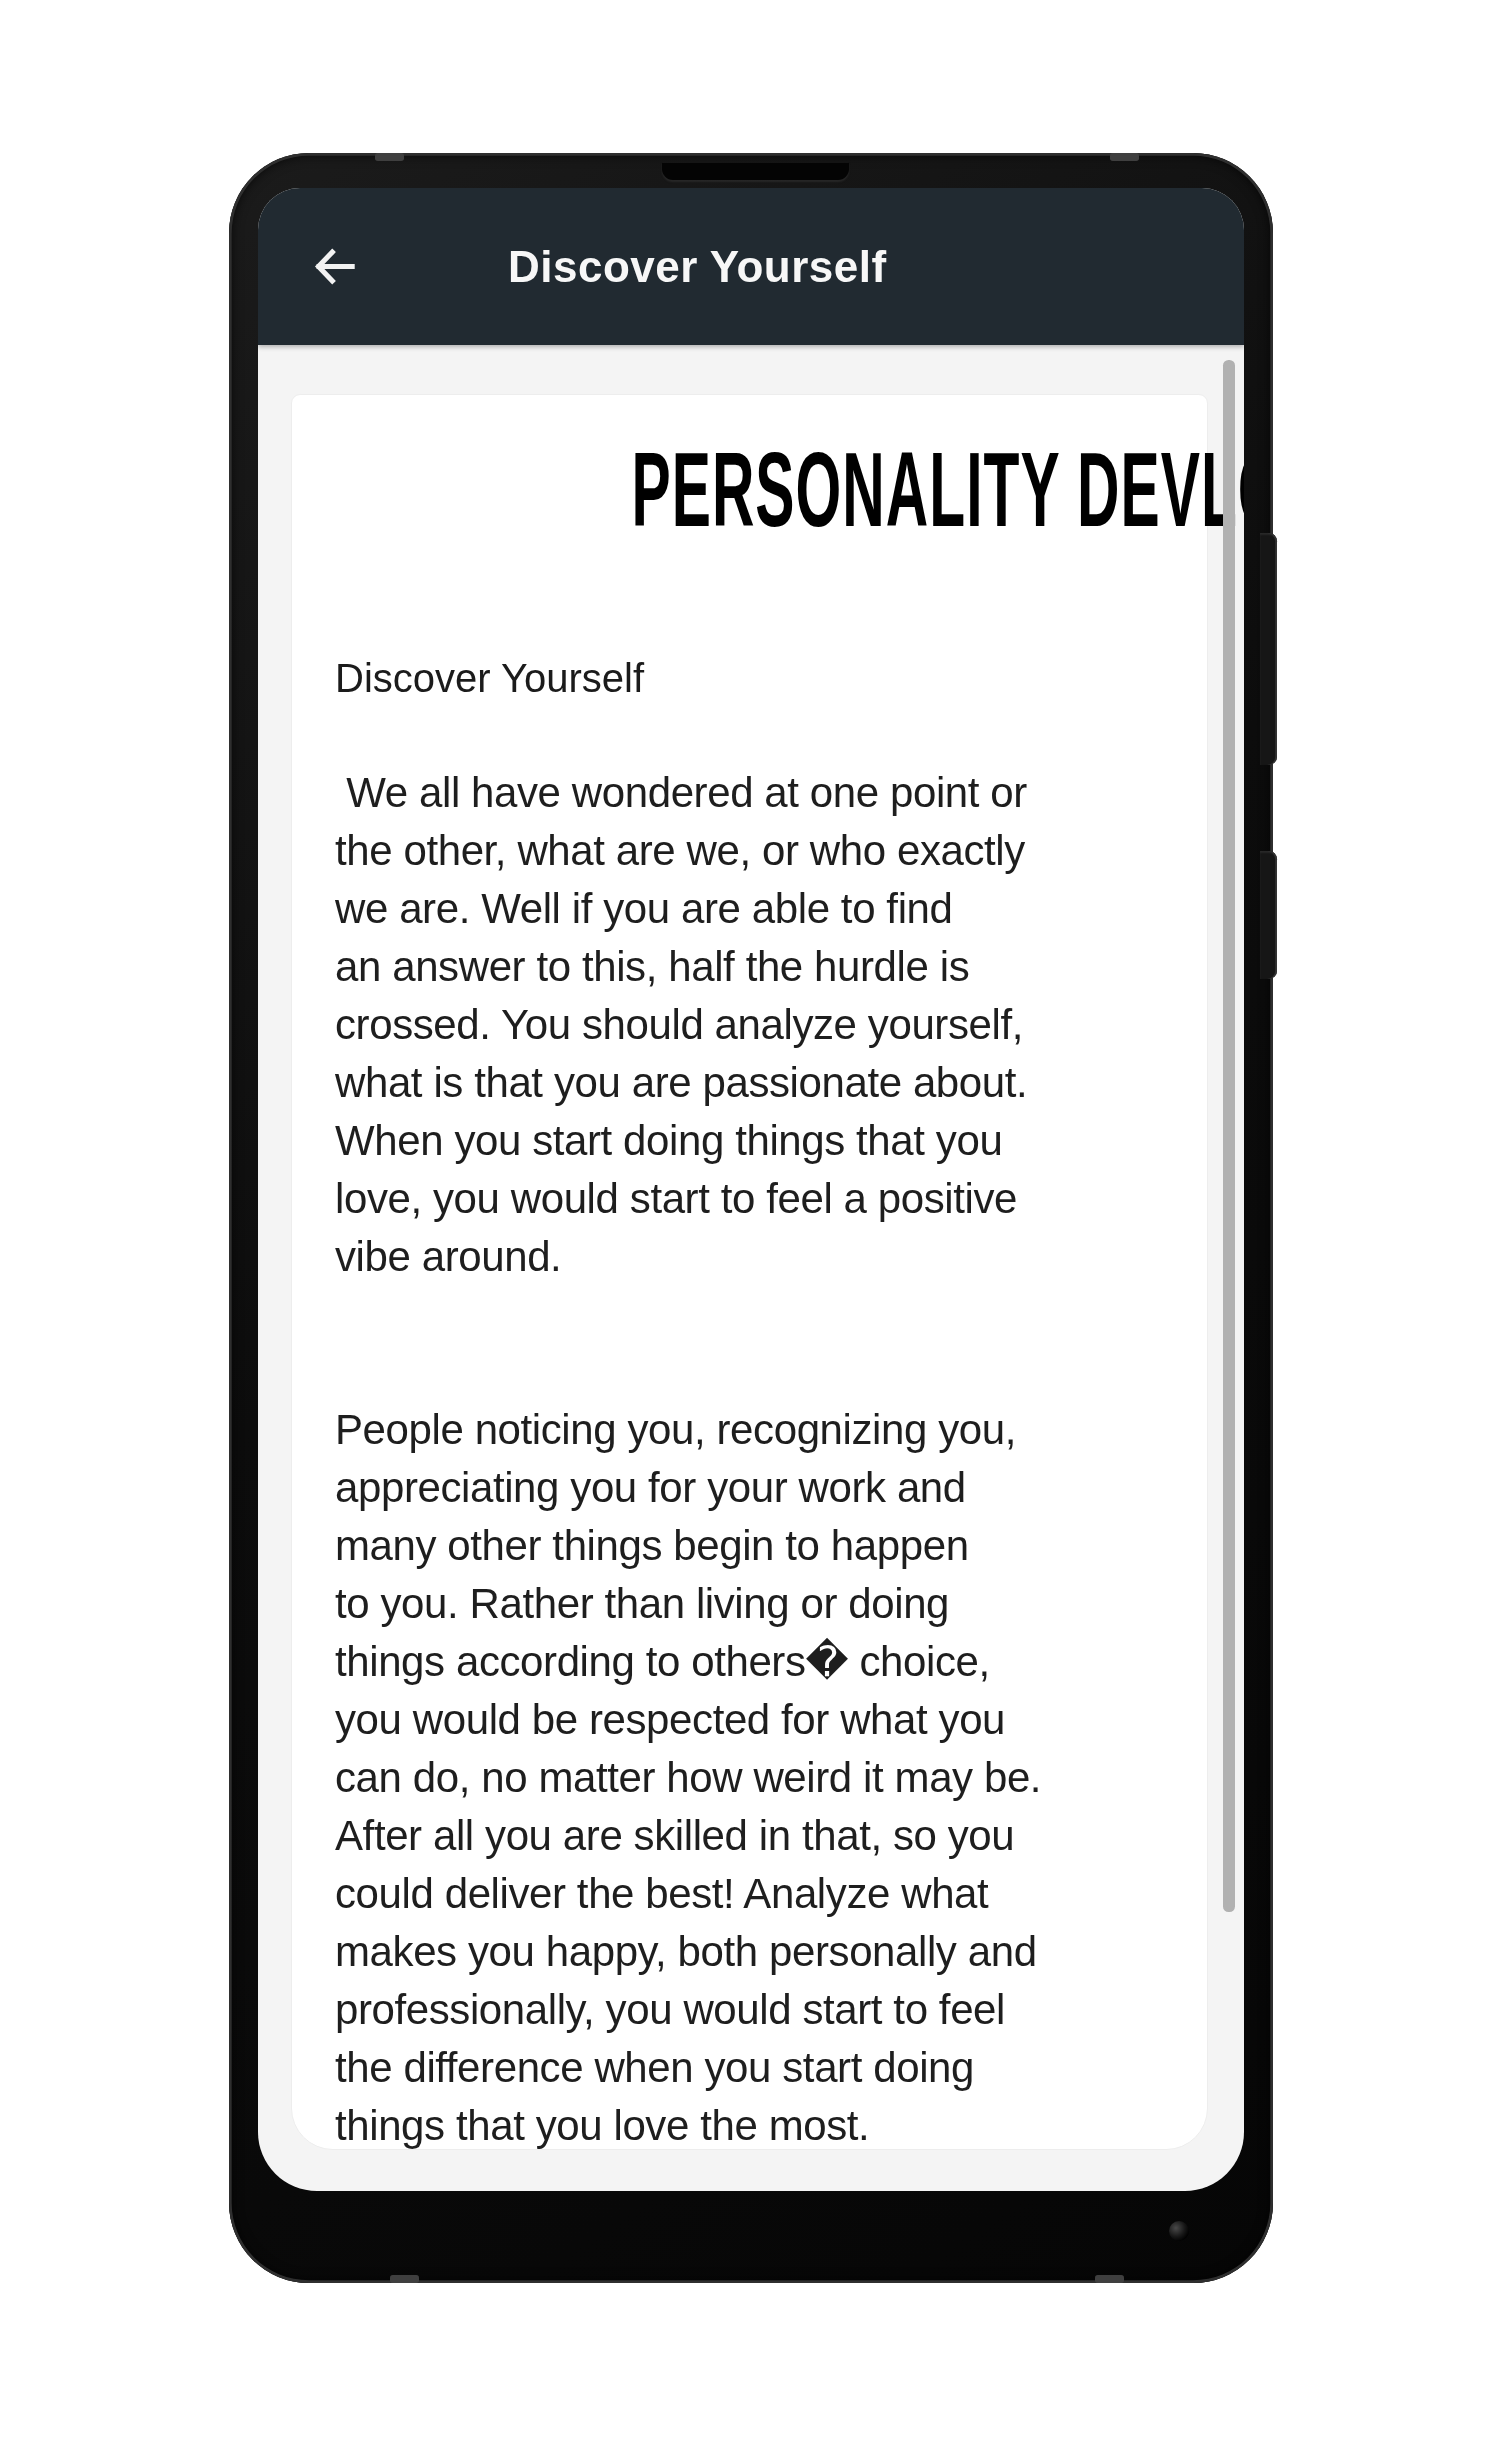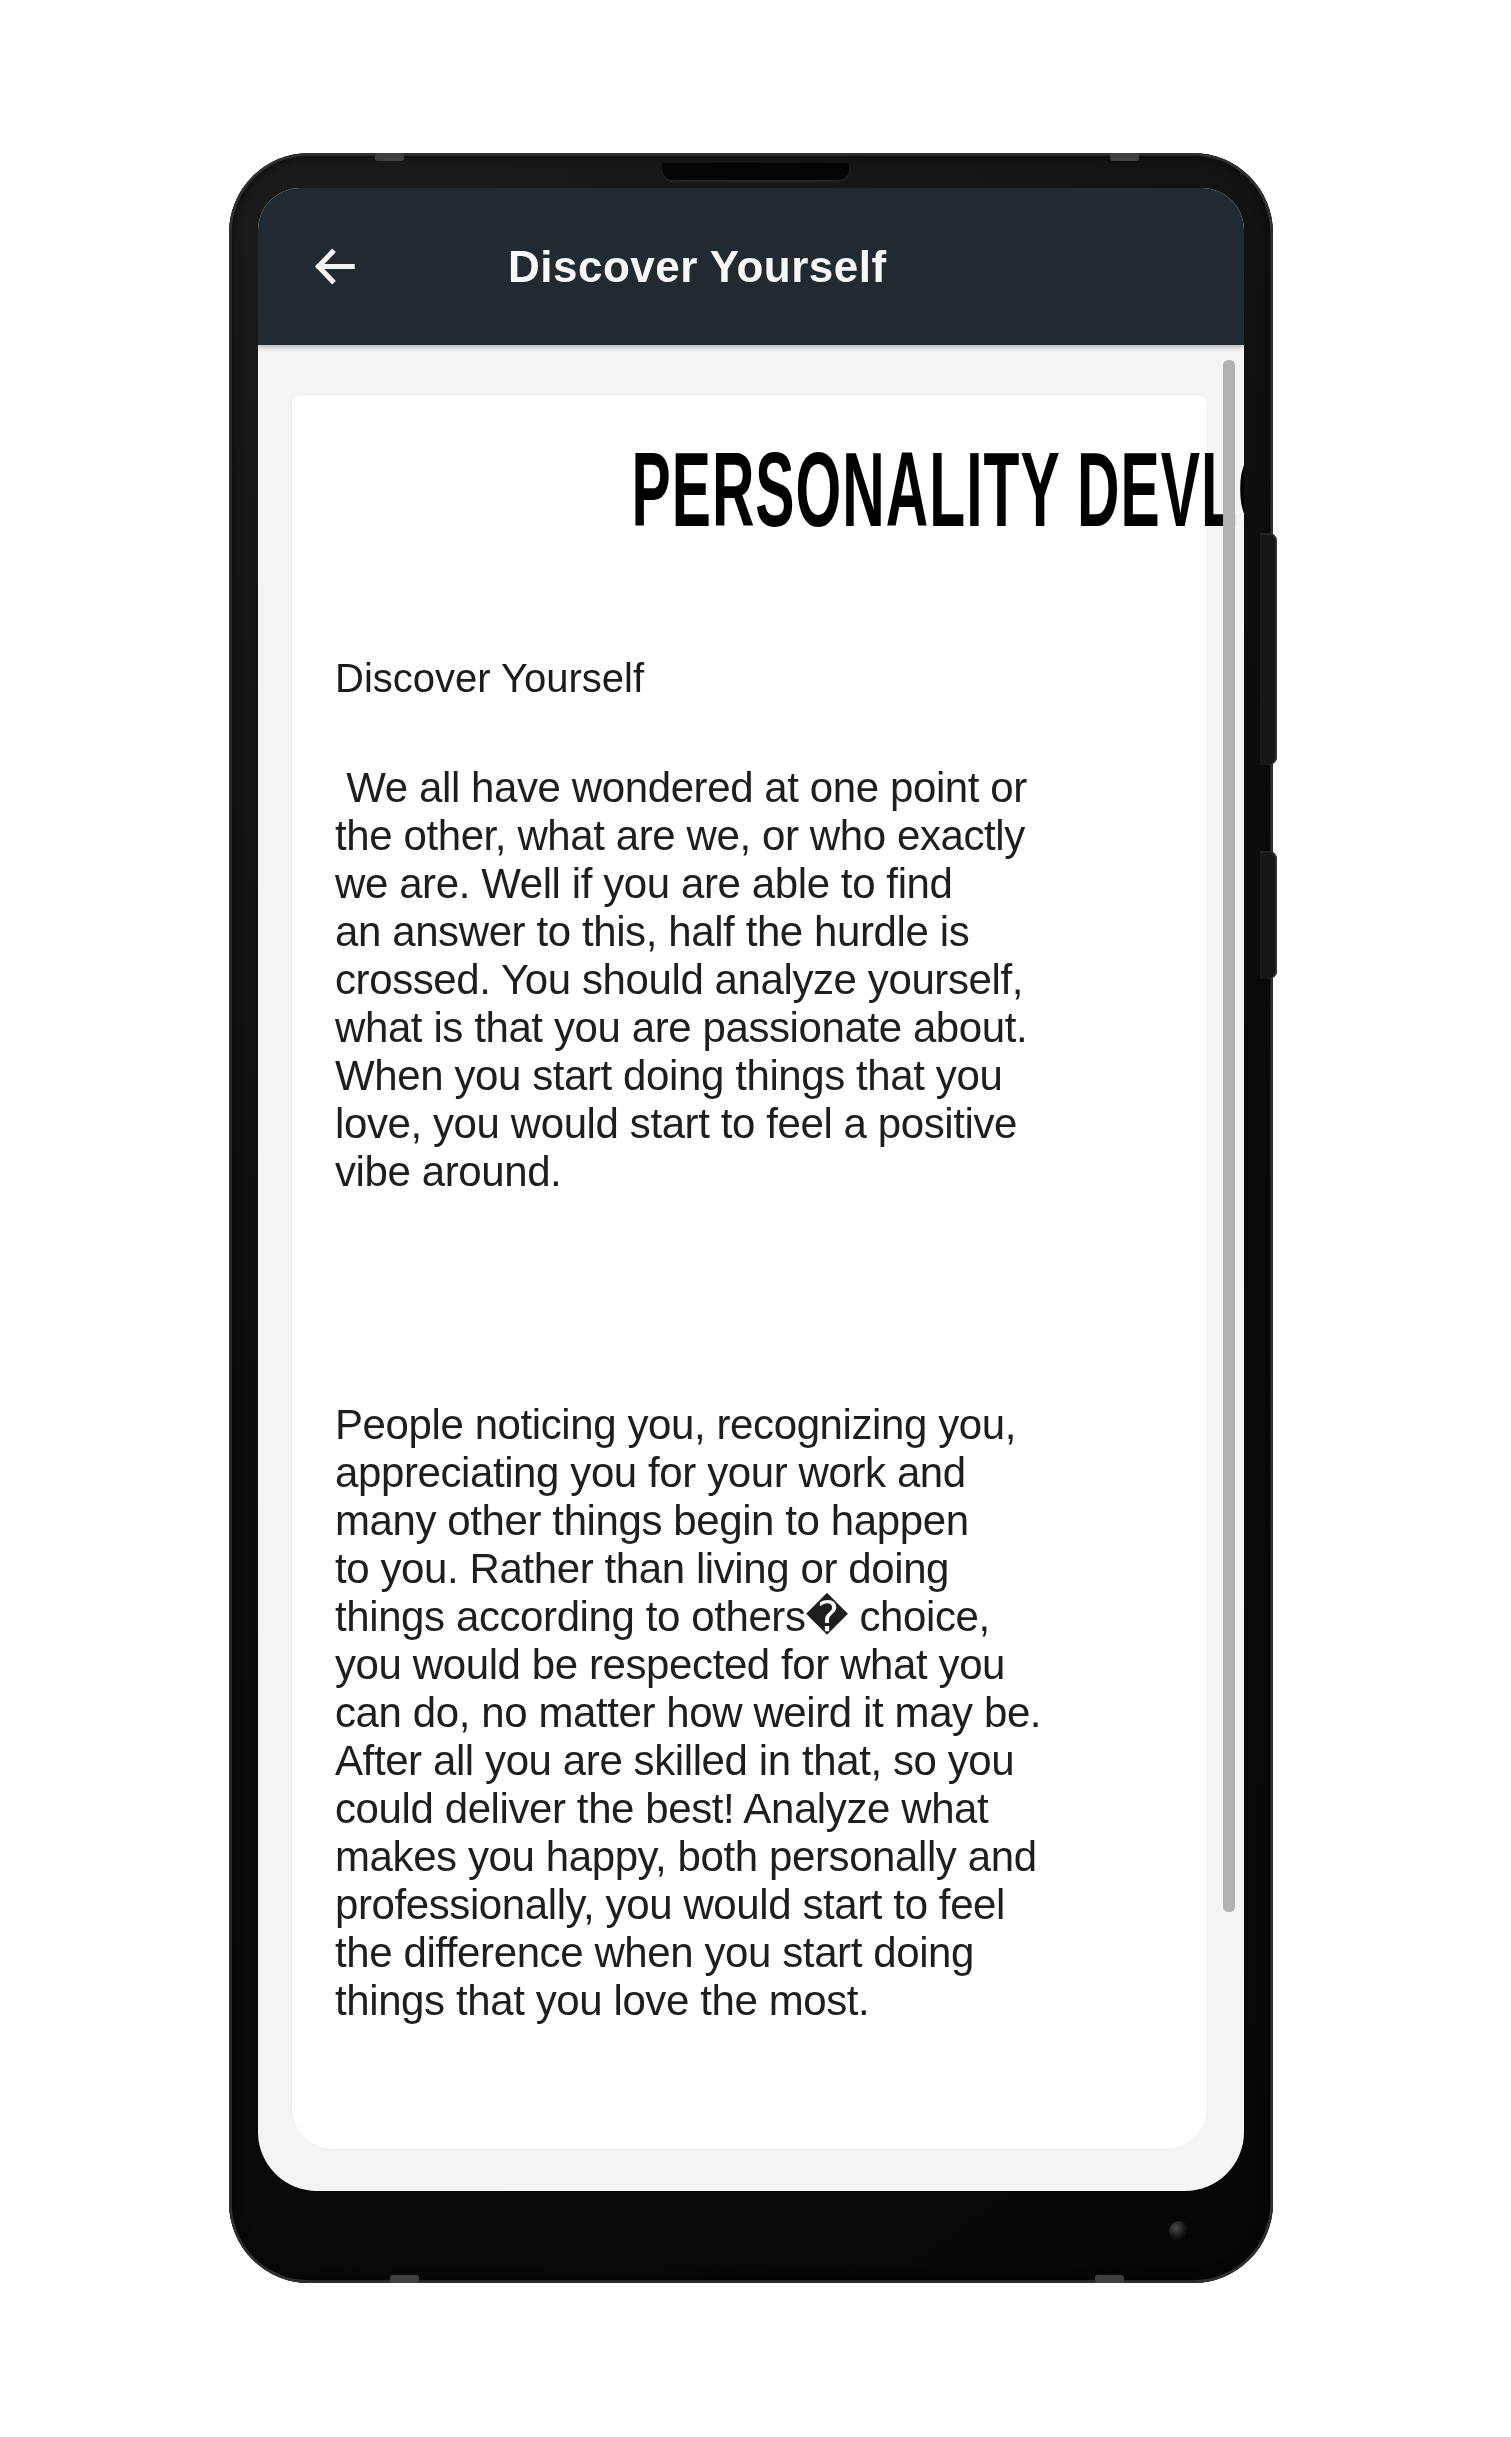--- a/index.html
+++ b/index.html
@@ -39,21 +39,21 @@
 
   .card{position:absolute;left:33px;top:206px;width:917px;height:1756px;background:#ffffff;
         border:0.9px solid #ededed;border-radius:9.1px 9.1px 42px 42px;box-sizing:border-box;}
 
   .headline-wrap{position:absolute;left:0;top:42px;width:100%;text-align:center;}
   .headline{display:inline-block;font-size:105px;font-weight:bold;color:#000;line-height:105px;
             white-space:nowrap;letter-spacing:1.8px;transform:scaleX(0.56);transform-origin:50% 50%;}
 
   .subtitle{position:absolute;left:43px;top:254px;font-size:40px;color:#1b1b1b;line-height:58px;}
 
-  .para{position:absolute;left:43px;width:838px;font-size:42px;line-height:48px;color:#1e1e1e;
+  .para{position:absolute;left:43px;width:838px;font-size:42px;line-height:58px;color:#1e1e1e;
         letter-spacing:-0.4px;white-space:pre-wrap;}
   .para.p1{top:369px;}
   .para.p2{top:1006px;}
 
   .scrollbar{position:absolute;left:965px;top:172px;width:12px;height:1552px;
              background:var(--scrollbar,#b1b1b1);border-radius:5.5px;z-index:4;}
 </style>
 </head>
 <body>
 

